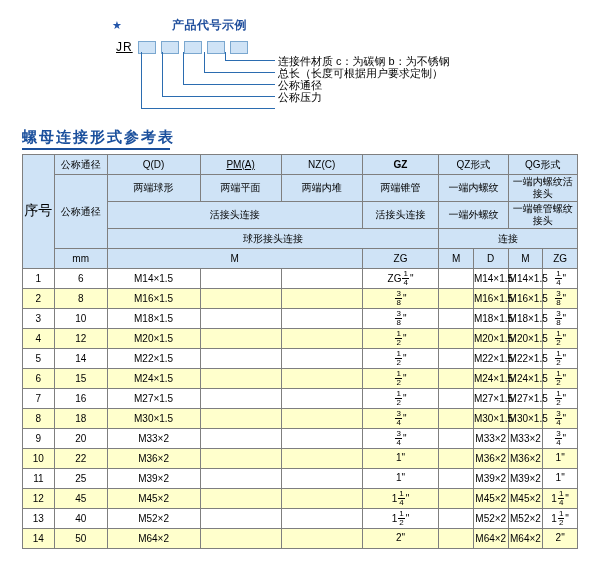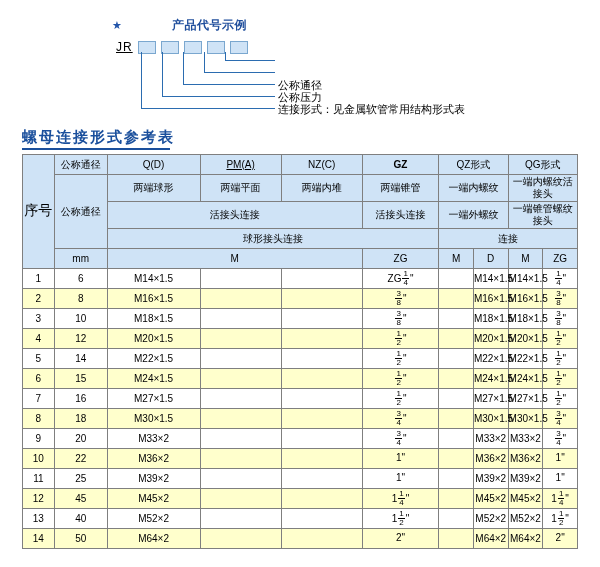--- a/index.html
+++ b/index.html
@@ -130,23 +130,24 @@
 
   <span class="lead v" style="left:183px;top:52px;height:32px;"></span>
   <span class="lead h" style="left:183px;top:84px;width:92px;"></span>
 
   <span class="lead v" style="left:162px;top:52px;height:44px;"></span>
   <span class="lead h" style="left:162px;top:96px;width:113px;"></span>
 
   <span class="lead v" style="left:141px;top:52px;height:56px;"></span>
   <span class="lead h" style="left:141px;top:108px;width:134px;"></span>
 
+  <span class="legend-label" style="left:278px;top:54px;">连接件材质  c：为碳钢  b：为不锈钢</span>
+  <span class="legend-label" style="left:278px;top:66px;">总长（长度可根据用户要求定制）</span>
   <span class="legend-label" style="left:278px;top:78px;">公称通径</span>
   <span class="legend-label" style="left:278px;top:90px;">公称压力</span>
-  <span class="legend-label" style="left:278px;top:102px;">连接形式：见金属软管常用结构形式表</span>
 </div>
 
 <div class="table-title">螺母连接形式参考表</div>
 <div class="title-underline"></div>
 
 <table>
   <thead>
     <tr>
       <td class="hdr-seq" rowspan="5">
         <span class="seq-vert">序号</span>

